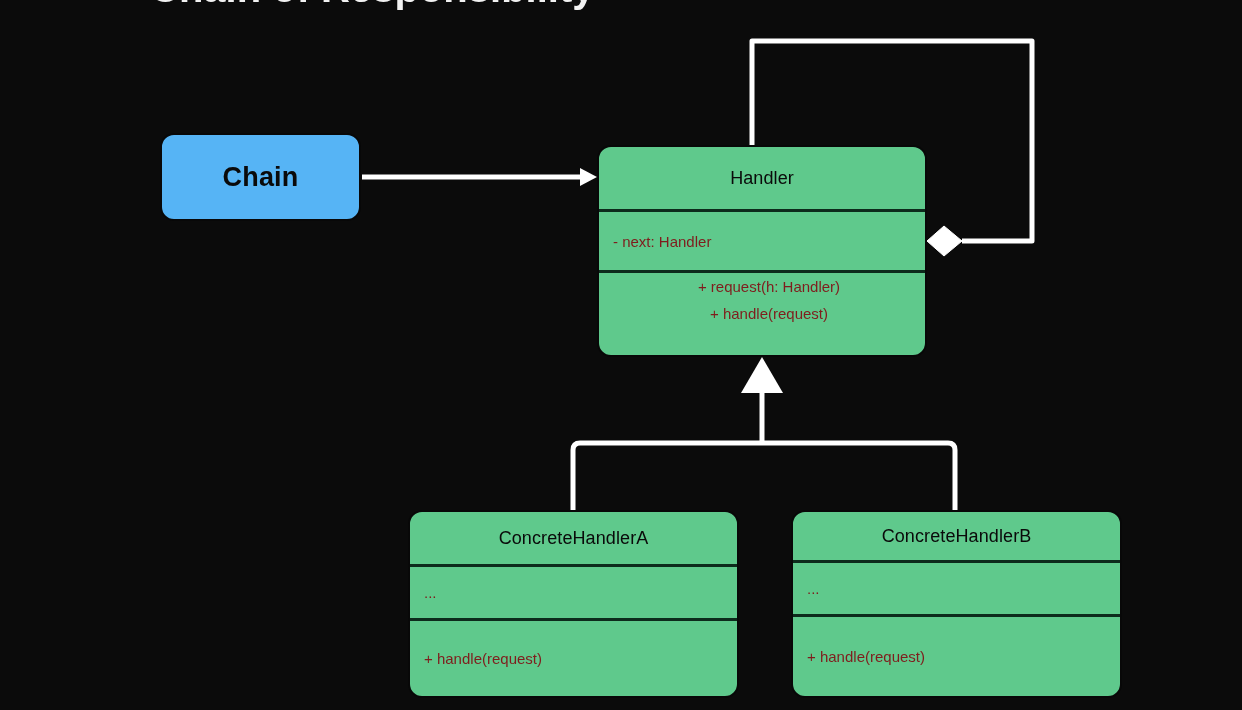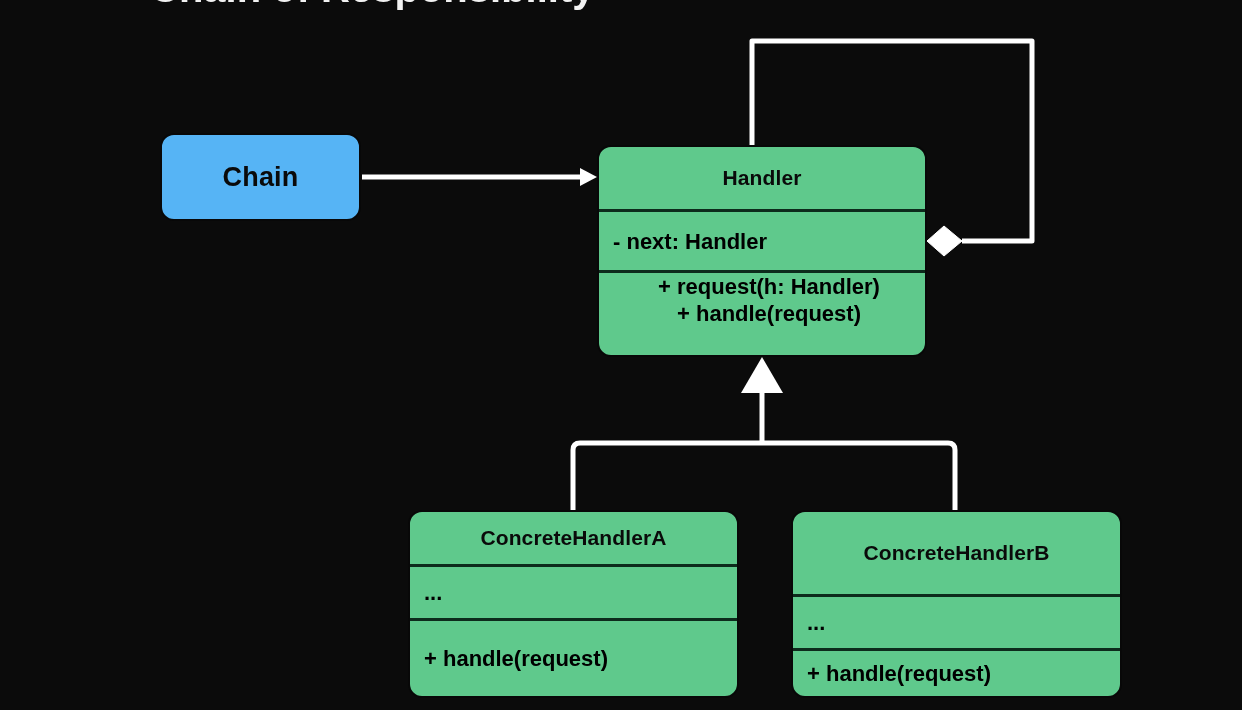--- a/index.html
+++ b/index.html
@@ -68,29 +68,29 @@
     border-top: 3px solid #0d2b1c;
   }
   .compartment.c-title {
     justify-content: center;
   }
   .compartment.c-body {
     justify-content: flex-start;
     padding-left: 14px;
   }
   .cls-title {
-    font-size: 21px;
-    font-weight: bold;
+    font-size: 18px;
+    font-weight: normal;
     color: #0a0a0a;
     letter-spacing: 0.1px;
   }
   .cls-line {
-    font-size: 22px;
-    font-weight: bold;
-    color: #000000;
+    font-size: 15px;
+    font-weight: normal;
+    color: #7f1d1d;
     line-height: 27px;
     white-space: nowrap;
   }
   .cls-lines {
     display: flex;
     flex-direction: column;
     justify-content: center;
   }
 
   
@@ -157,21 +157,21 @@
     </div>
     <div class="compartment c-body" style="height:54px;">
       <span class="cls-line">...</span>
     </div>
     <div class="compartment c-body" style="flex:1;">
       <span class="cls-line">+ handle(request)</span>
     </div>
   </div>
 
   <div class="node node-class" style="left:791px; top:510px; width:331px; height:188px; background:#5fc98c;">
-    <div class="compartment c-title" style="height:82px;">
+    <div class="compartment c-title" style="height:48px;">
       <span class="cls-title">ConcreteHandlerB</span>
     </div>
     <div class="compartment c-body" style="height:54px;">
       <span class="cls-line">...</span>
     </div>
     <div class="compartment c-body" style="flex:1;">
       <span class="cls-line">+ handle(request)</span>
     </div>
   </div>
 

